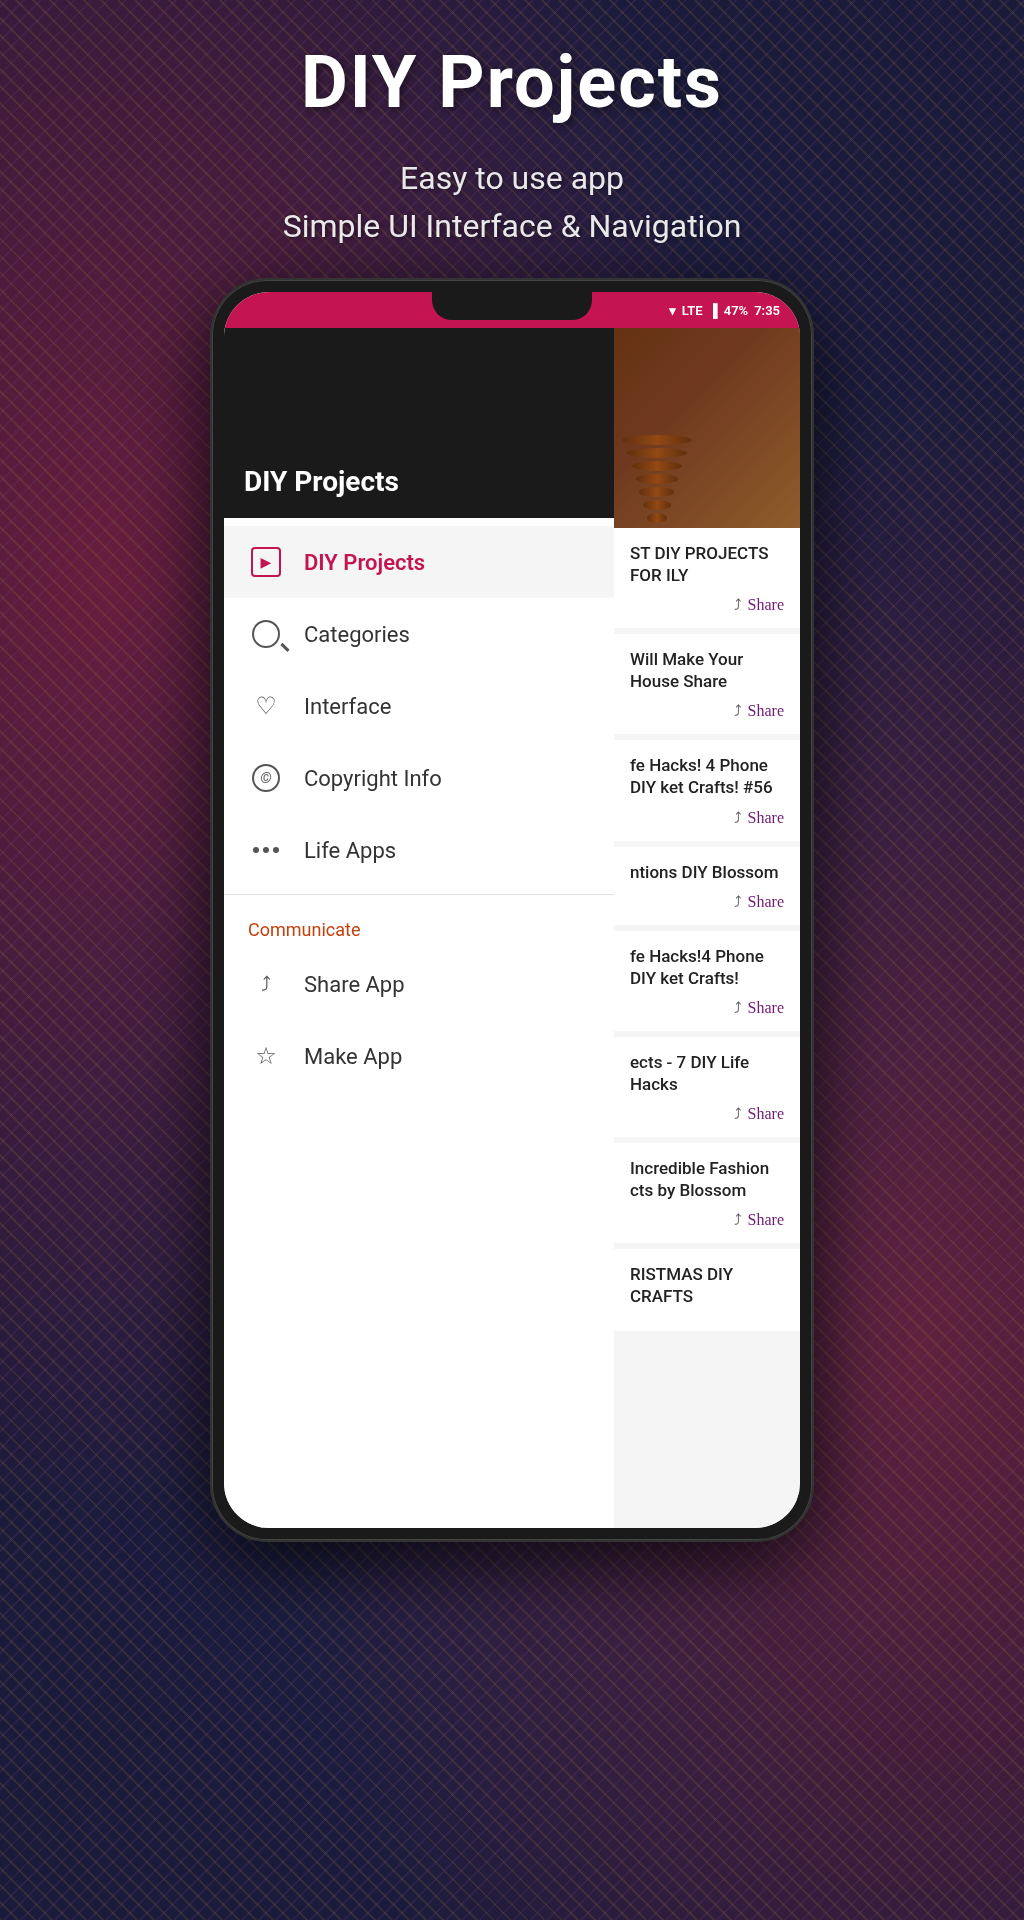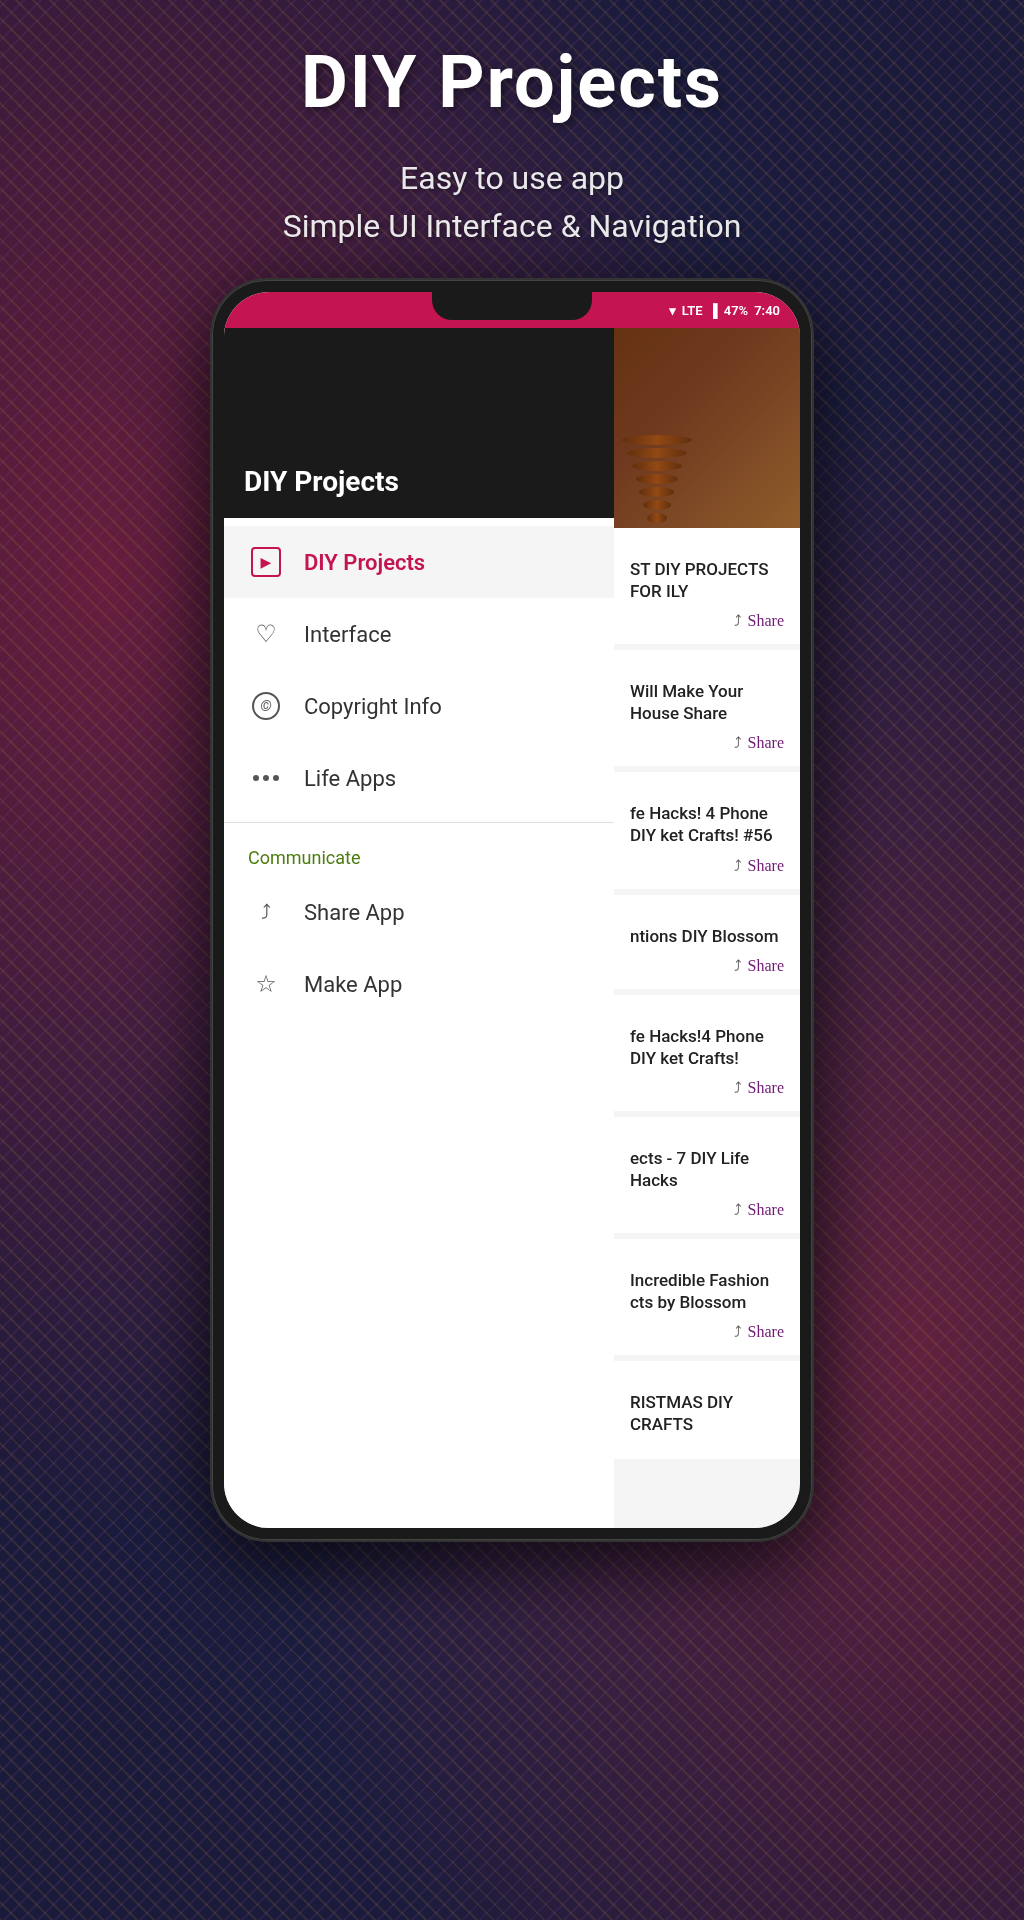--- a/index.html
+++ b/index.html
@@ -264,21 +264,21 @@
 
     .drawer-divider {
       height: 1px;
       background: #e0e0e0;
       margin: 8px 0;
     }
 
     .drawer-section-title {
       padding: 16px 24px 8px;
       font-size: 18px;
-      color: #4d7c0f;
+      color: #c2410c;
       font-weight: 400;
     }
 
     
     .content-list {
       position: absolute;
       top: 236px;
       left: 390px;
       right: 0;
       bottom: 0;
@@ -294,21 +294,20 @@
       display: flex;
       flex-direction: column;
     }
 
     .content-item-title {
       font-size: 17px;
       color: #222;
       font-weight: 500;
       margin-bottom: 10px;
       line-height: 1.3;
-      margin-top: 16px;
     }
 
     .content-item-share {
       display: flex;
       align-items: center;
       justify-content: flex-end;
       gap: 6px;
       color: #555;
       font-size: 15px;
     }
@@ -410,21 +409,21 @@
     <div class="phone-screen">
 
       <div class="notch"></div>
 
       <div class="status-bar">
         <div class="status-icons">
           <span>▾</span>
           <span>LTE</span>
           <span>▐</span>
           <span>47%</span>
-          <span>7:40</span>
+          <span>7:35</span>
         </div>
       </div>
 
       <div class="hero-area">
         <div class="hero-thumbnails">
           <div class="hero-thumb">
             <div class="hero-thumb-shape1"></div>
           </div>
           <div class="hero-thumb">
             <div class="hero-thumb-shape2">
@@ -504,20 +503,26 @@
 
         <div class="drawer-menu">
 
           <div class="drawer-item active">
             <div class="drawer-icon">
               <div class="icon-play">▶</div>
             </div>
             <span class="drawer-label active-label">DIY Projects</span>
           </div>
 
+          <div class="drawer-item">
+            <div class="drawer-icon">
+              <div class="icon-search"></div>
+            </div>
+            <span class="drawer-label">Categories</span>
+          </div>
 
           <div class="drawer-item">
             <div class="drawer-icon">
               <span class="icon-heart">♡</span>
             </div>
             <span class="drawer-label">Interface</span>
           </div>
 
           <div class="drawer-item">
             <div class="drawer-icon">

